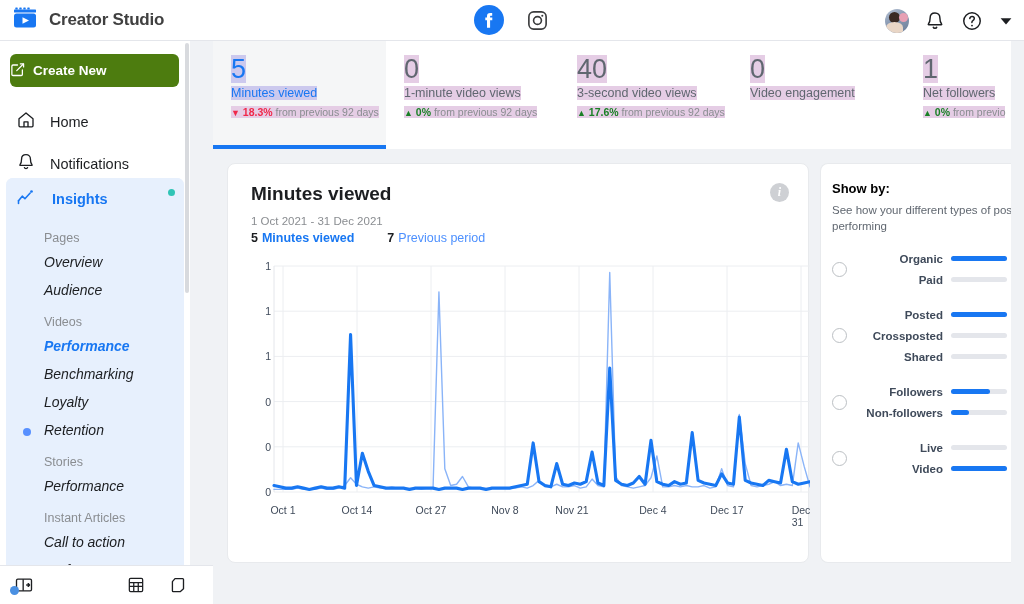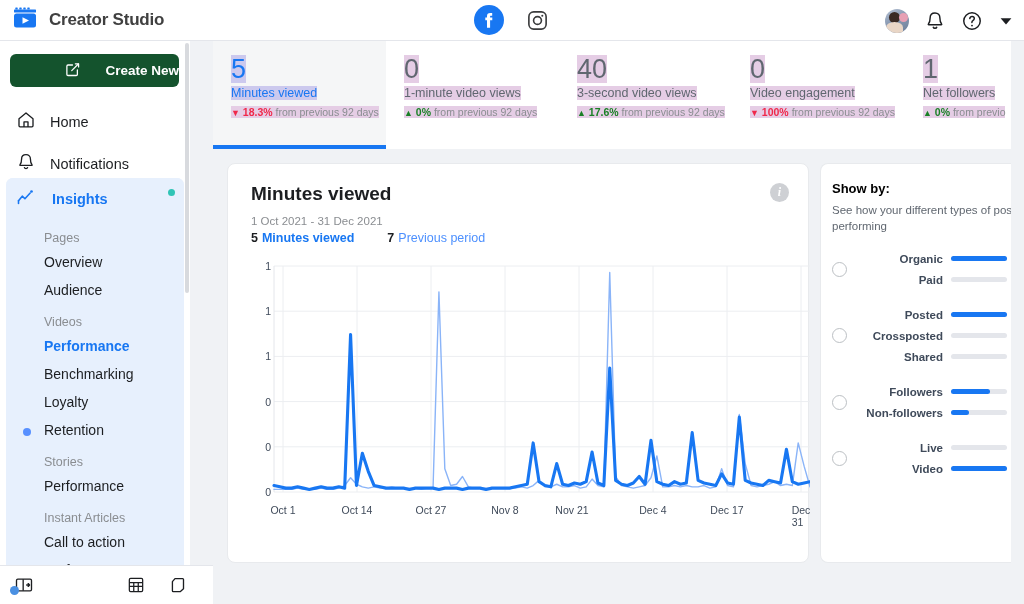--- a/index.html
+++ b/index.html
@@ -55,23 +55,23 @@
   }
   .icon-btn { cursor: pointer; display: flex; align-items: center; justify-content: center; }
 
   
   .sidebar {
     position: absolute; top: 41px; left: 0; width: 190px; height: 524px;
     background: #fff; overflow: hidden;
   }
   .create-wrap { padding: 13px 10px 6px 10px; }
   .create-btn {
-    width: 169px; height: 33px; background: #14532d; border: none; border-radius: 6px;
+    width: 169px; height: 33px; background: #4d7c0f; border: none; border-radius: 6px;
     color: #fff; font-size: 13.5px; font-weight: bold; cursor: pointer;
-    display: flex; align-items: center; justify-content: flex-end; gap: 25px;
+    display: flex; align-items: center; justify-content: flex-start; gap: 8px;
     font-family: "Liberation Sans", sans-serif;
   }
   .nav { padding: 8px 6px 0 6px; }
   .nav-row {
     display: flex; align-items: center; gap: 14px;
     padding: 9px 10px; border-radius: 7px; cursor: pointer; position: relative;
   }
   .nav-row .lbl { font-size: 14.5px; color: #1c1e21; }
   .nav-row.active { background: #e7f0fd; gap: 16px; }
   .nav-row.active .lbl { color: #1877f2; font-weight: bold; }
@@ -80,21 +80,21 @@
     border-radius: 50%; background: #31c4b6;
   }
   .insights-panel {
     background: #e7f0fd; border-radius: 7px; margin: -7px 6px 0 6px;
     padding: 0 0 10px 0; position: relative;
   }
   .sub-head {
     font-size: 12.5px; color: #8a8d91; padding: 11px 0 3px 38px;
   }
   .sub-item {
-    font-size: 14px; color: #1c1e21; padding: 6px 0 6px 38px; cursor: pointer; position: relative;
+    font-size: 14px; color: #1c1e21; padding: 6px 0 6px 38px; cursor: pointer; position: relative; font-style: italic;
   }
   .sub-item.sel { color: #1877f2; font-weight: bold; }
   .blue-dot {
     position: absolute; left: 17px; top: 12px; width: 8px; height: 8px;
     border-radius: 50%; background: #5890ff;
   }
   .sidebar-scroll {
     position: absolute; right: 1px; top: 2px; width: 4px; height: 250px;
     background: #d8dade; border-radius: 2px;
   }
@@ -381,21 +381,20 @@
 
       <div class="card">
         <div><span class="card-value">40</span></div>
         <div><span class="card-label">3-second video views</span></div>
         <div><span class="card-delta up"><span class="tri">▲</span> <span class="pct">17.6%</span> <span>from previous 92 days</span></span></div>
       </div>
 
       <div class="card">
         <div><span class="card-value">0</span></div>
         <div><span class="card-label">Video engagement</span></div>
-        <div><span class="card-delta down"><span class="tri">▼</span> <span class="pct">100%</span> <span>from previous 92 days</span></span></div>
       </div>
 
       <div class="card">
         <div><span class="card-value">1</span></div>
         <div><span class="card-label">Net followers</span></div>
         <div><span class="card-delta up"><span class="tri">▲</span> <span class="pct">0%</span> <span>from previo</span></span></div>
       </div>
     </div>
 
     <div class="content-row">

